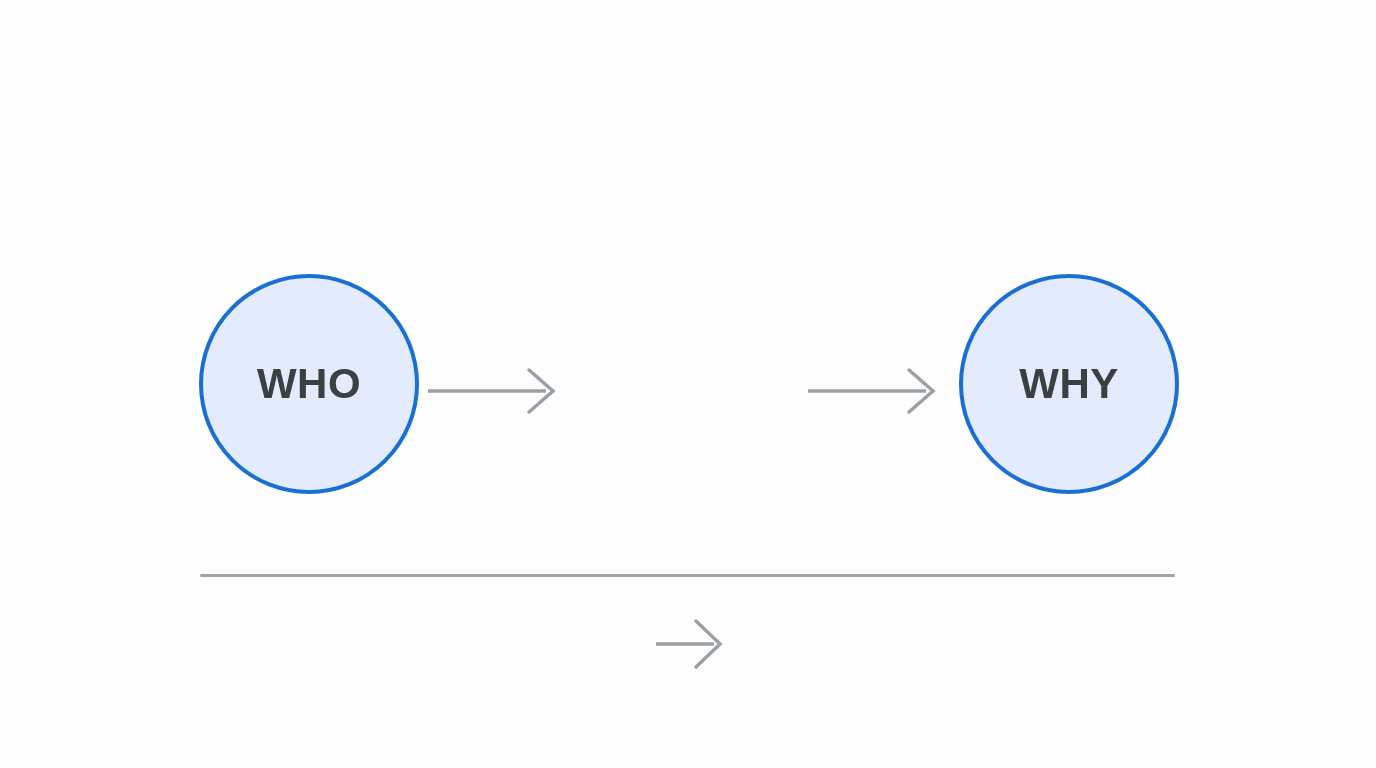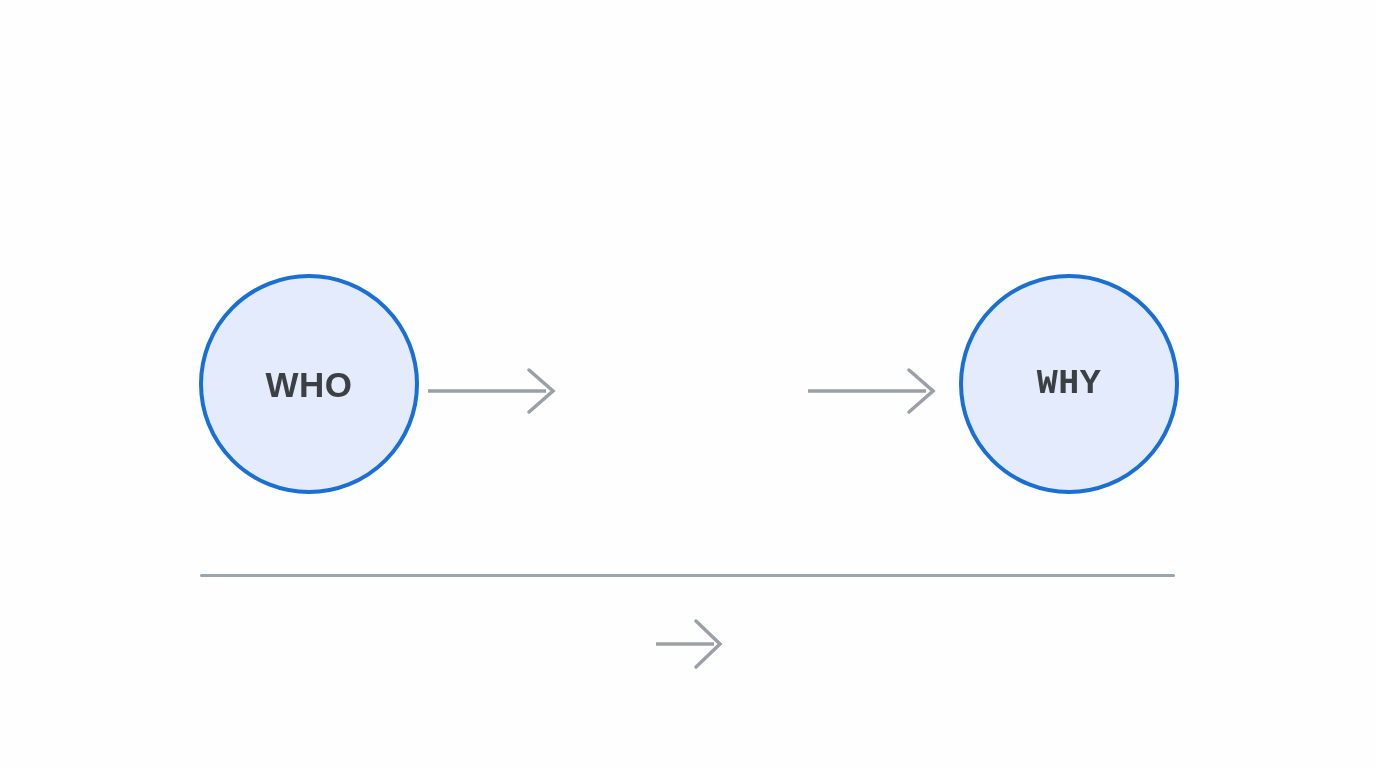--- a/index.html
+++ b/index.html
@@ -39,24 +39,24 @@
     border-radius: 50%;
     background: #e3ebfd;
     border: 4px solid #1a6fd4;
     box-sizing: content-box;
     display: flex;
     align-items: center;
     justify-content: center;
   }
   .node-1 { left: 199px; }
   .node-2 { left: 579px; }
-  .node-3 { left: 959px; font-family: Liberation Mono, monospace; }
+  .node-3 { left: 959px; }
 
   .node-label {
-    font-size: 35px;
+    font-size: 42px;
     font-weight: bold;
     color: #3c4043;
     letter-spacing: 0.5px;
     line-height: 1;
     user-select: none;
     white-space: nowrap;
   }
 
   
   .connector {

